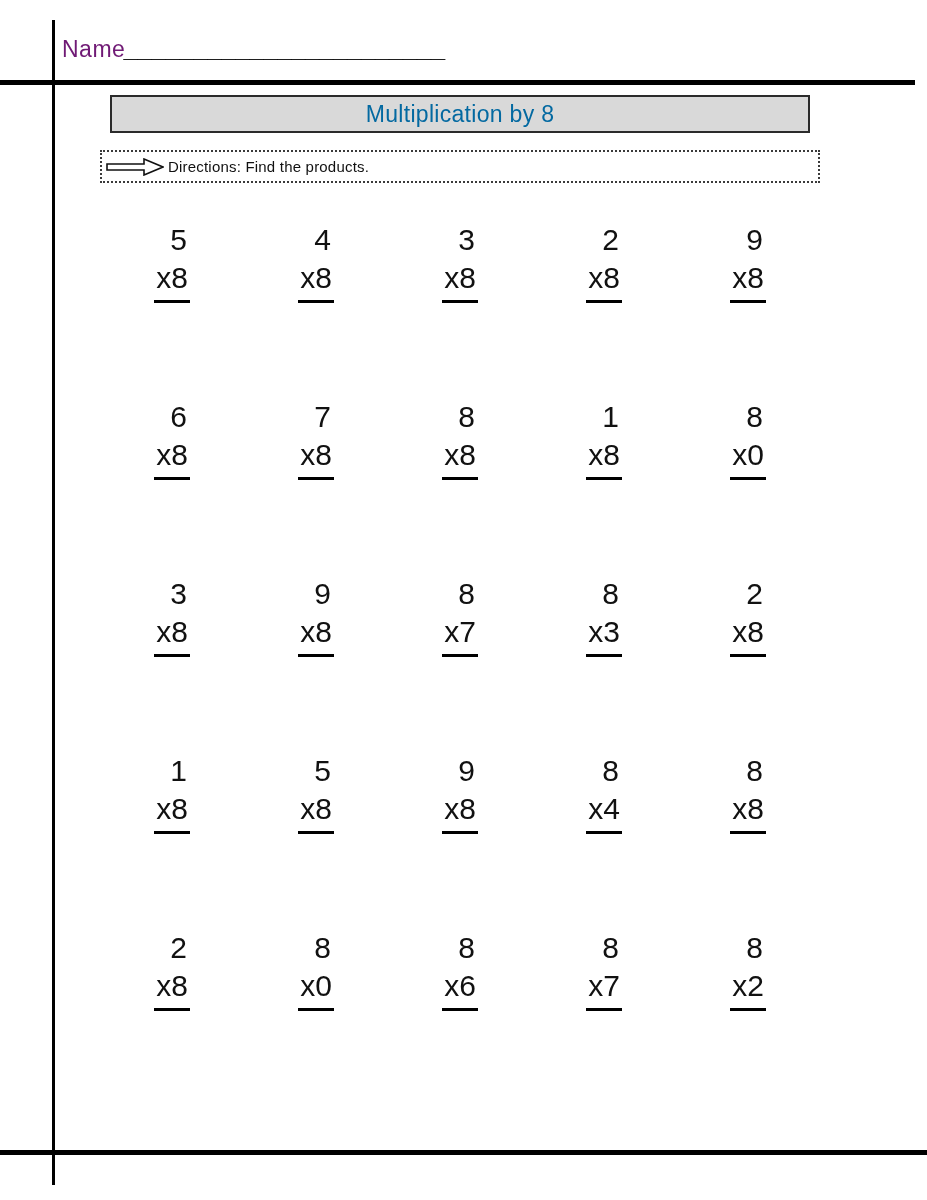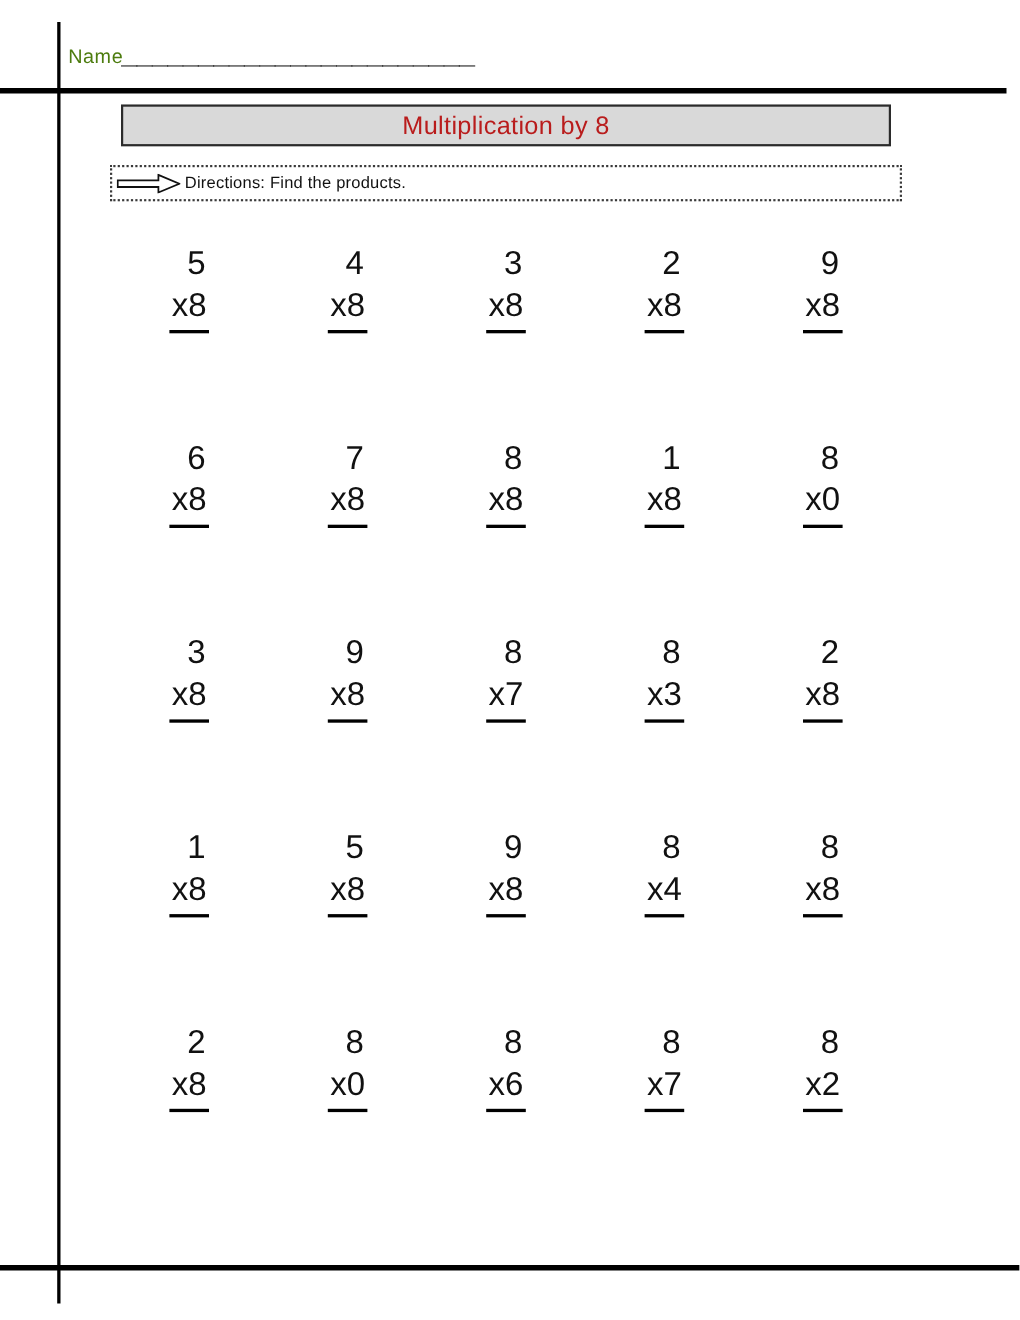--- a/index.html
+++ b/index.html
@@ -46,23 +46,23 @@
   
   .name-row {
     position: absolute;
     left: 62px;
     top: 33px;
     display: flex;
     align-items: baseline;
     white-space: nowrap;
   }
   .name-label {
-    font-size: 18px;
+    font-size: 23px;
     letter-spacing: 0.5px;
-    color: #4d7c0f;
+    color: #701a75;
   }
   .name-blank {
     font-size: 26px;
     color: #111111;
     letter-spacing: -0.5px;
     font-style: italic;
   }
 
   
   .title-bar {
@@ -73,21 +73,21 @@
     height: 38px;
     background: #d9d9d9;
     border: 2px solid #2b2b2b;
     box-sizing: border-box;
     display: flex;
     align-items: center;
     justify-content: center;
   }
   .title-text {
     font-size: 23px;
-    color: #b91c1c;
+    color: #0369a1;
     letter-spacing: 0.3px;
   }
 
   
   .directions-box {
     position: absolute;
     left: 100px;
     top: 150px;
     width: 720px;
     height: 33px;

